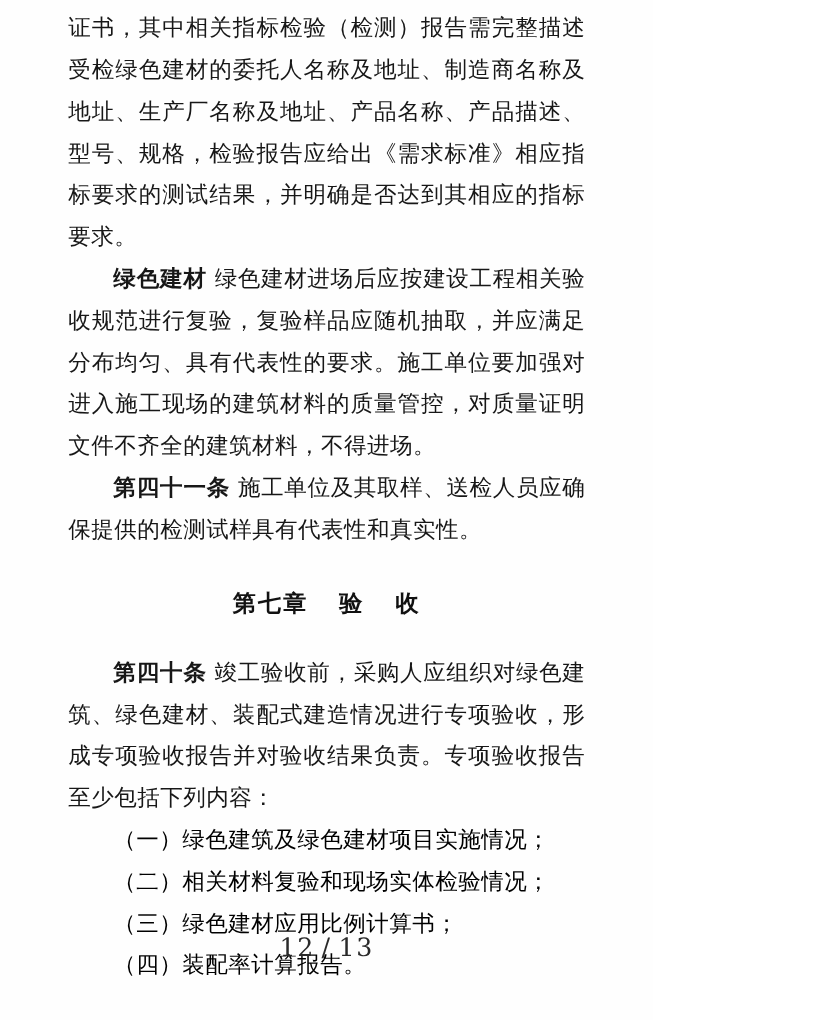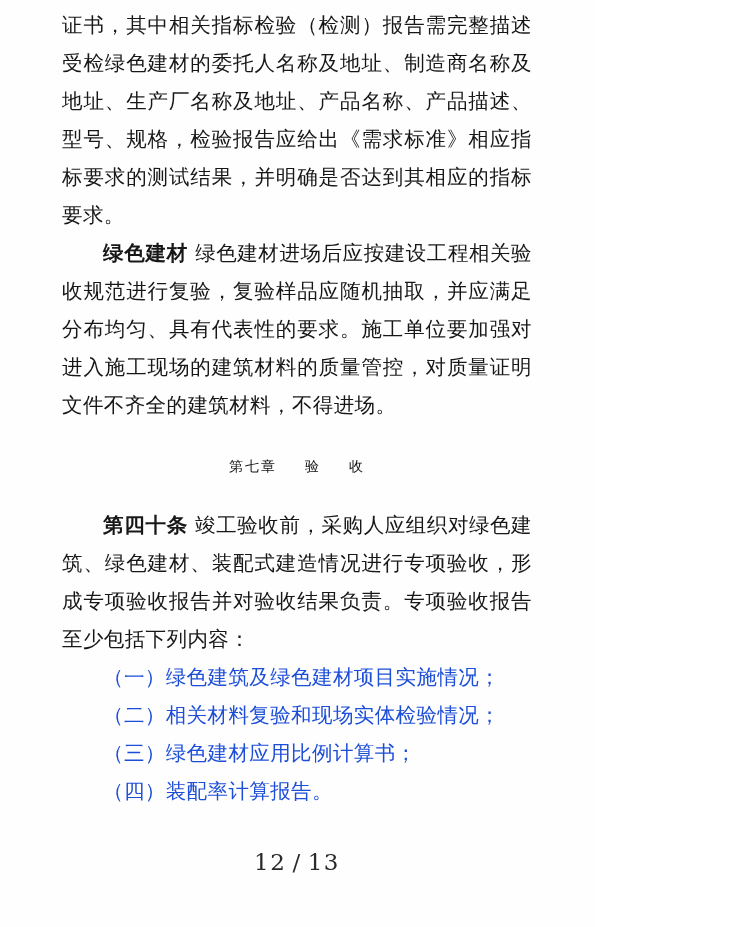--- a/index.html
+++ b/index.html
@@ -35,40 +35,40 @@
     color: #171717;
   }
   .para.indent {
     text-indent: 41px;
   }
   .art-label {
     font-weight: bold;
     letter-spacing: 0.6px;
   }
   .chapter-heading {
-    font-size: 14px;
-    font-weight: normal;
+    font-size: 21px;
+    font-weight: bold;
     text-align: center;
     letter-spacing: 2px;
     margin: 0;
     padding-top: 34px;
     padding-bottom: 30px;
     color: #111111;
   }
   .chapter-heading .gap {
     display: inline-block;
     width: 28px;
   }
   .list-item {
     font-size: 20.5px;
     line-height: 38px;
     text-indent: 41px;
     margin: 0;
     letter-spacing: 0.4px;
-    color: #1d4ed8;
+    color: #000000;
   }
   .footer {
     position: absolute;
     left: 0;
     right: 0;
     bottom: 52px;
     text-align: center;
     font-size: 23px;
     letter-spacing: 1.5px;
     color: #2a2a2a;
@@ -87,20 +87,24 @@
 
     <p class="para">
       <span>证书，其中相关指标检验（检测）报告需完整描述受检绿色建材的委托人名称及地址、制造商名称及地址、生产厂名称及地址、产品名称、产品描述、型号、规格，检验报告应给出《需求标准》相应指标要求的测试结果，并明确是否达到其相应的指标要求。</span>
     </p>
 
     <p class="para indent">
       <span class="art-label">绿色建材</span>
       <span>绿色建材进场后应按建设工程相关验收规范进行复验，复验样品应随机抽取，并应满足分布均匀、具有代表性的要求。施工单位要加强对进入施工现场的建筑材料的质量管控，对质量证明文件不齐全的建筑材料，不得进场。</span>
     </p>
 
+    <p class="para indent">
+      <span class="art-label">第四十一条</span>
+      <span>施工单位及其取样、送检人员应确保提供的检测试样具有代表性和真实性。</span>
+    </p>
 
 
     <h2 class="chapter-heading">
       <span>第七章</span><span class="gap"></span><span>验</span><span class="gap"></span><span>收</span>
     </h2>
 
     <p class="para indent">
       <span class="art-label">第四十条</span>
       <span>竣工验收前，采购人应组织对绿色建筑、绿色建材、装配式建造情况进行专项验收，形成专项验收报告并对验收结果负责。专项验收报告至少包括下列内容：</span>
     </p>

